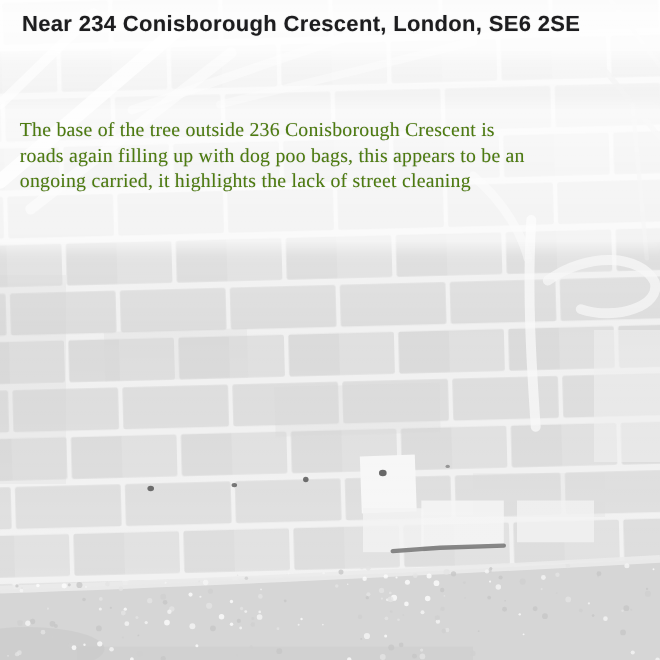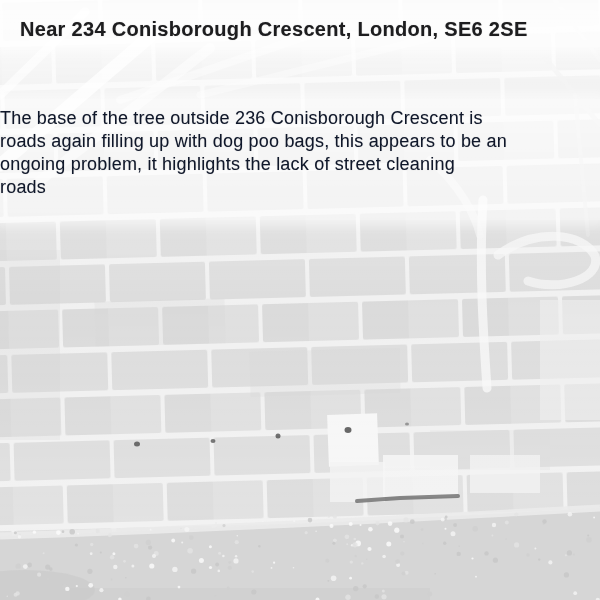--- a/index.html
+++ b/index.html
@@ -16,44 +16,45 @@
     position: absolute;
     left: 0;
     right: 0;
     background: rgba(255,255,255,0.58);
     box-shadow: 0 0 10px 6px rgba(255,255,255,0.55);
   }
   #title-band {
     top: 11px;
     height: 36px;
     display: flex;
-    align-items: center;
   }
   #title-text {
     margin-left: 20px;
     font-size: 20px;
     font-weight: bold;
     letter-spacing: 0.3px;
     color: #1d1d1f;
     white-space: nowrap;
     text-shadow: 0 0 1px rgba(40,40,40,0.35);
   }
   #desc-band {
     top: 99px;
     height: 121px;
     padding-top: 8px;
     box-sizing: border-box;
   }
   .desc-line {
+    margin-left: 18px;
     font-size: 18px;
     line-height: 23px;
     letter-spacing: 0.2px;
-    color: #0f172a;
+    color: #4d7c0f;
     white-space: nowrap;
     text-shadow: 0 0 1px rgba(70,70,70,0.3);
+    font-family: Liberation Serif, serif;
   }
 </style>
 </head>
 <body>
 
 <div id="stage">
 
   <svg id="wall-svg" width="600" height="600" viewBox="0 0 600 600" aria-hidden="true">
     <defs>
       <pattern id="bricks" width="100" height="88" patternUnits="userSpaceOnUse" patternTransform="rotate(-1.5)">
@@ -292,17 +293,16 @@
       </g>
   </svg>
 
   <div class="band" id="title-band">
     <span id="title-text">Near 234 Conisborough Crescent, London, SE6 2SE</span>
   </div>
 
   <div class="band" id="desc-band">
     <div class="desc-line">The base of the tree outside 236 Conisborough Crescent is</div>
     <div class="desc-line">roads again filling up with dog poo bags, this appears to be an</div>
-    <div class="desc-line">ongoing problem, it highlights the lack of street cleaning</div>
-    <div class="desc-line">roads</div>
+    <div class="desc-line">ongoing carried, it highlights the lack of street cleaning</div>
   </div>
 
 </div>
 
 </body></html>

